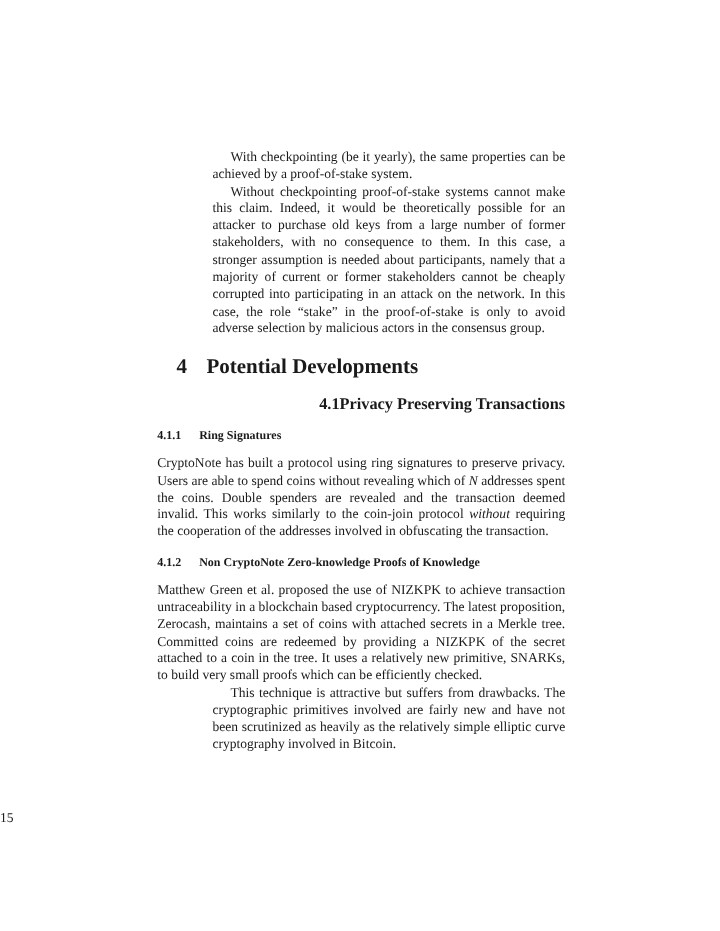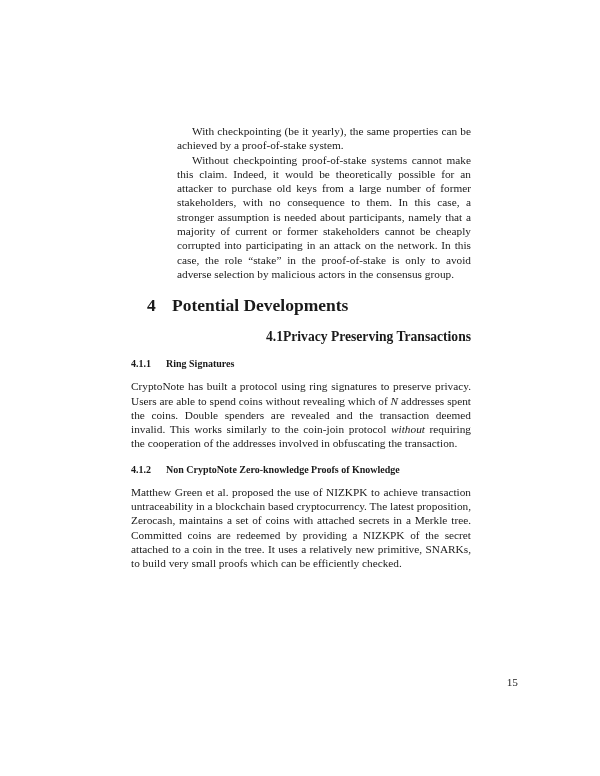--- a/index.html
+++ b/index.html
@@ -29,21 +29,21 @@
     .h3 {
       font-family: "Liberation Serif", "DejaVu Serif", serif;
       font-weight: bold; font-size: 10px; line-height: 14px;
       margin: 12px 0 8px 0;
     }
     .num { display: inline-block; }
     .h1 .num { width: 25px; }
     .h2 .num { width: 30px; }
     .h3 .num { width: 35px; }
     .pagenum {
-      position: absolute; left: 0; width: 518px; top: 676px; text-align: right;
+      position: absolute; left: 0; width: 518px; top: 676px; text-align: left;
       font-family: "Liberation Serif", "DejaVu Serif", serif; font-size: 11.3px; color: #1a1a1a;
     }
     em { font-style: italic; }
   </style>
 </head>
 <body>
 
 <div class="page">
   <p class="p indent">With checkpointing (be it yearly), the same properties can be achieved by a proof-of-stake system.</p>
   <p class="p indent">Without checkpointing proof-of-stake systems cannot make this claim. Indeed, it would be theoretically possible for an attacker to purchase old keys from a large number of former stakeholders, with no consequence to them. In this case, a stronger assumption is needed about participants, namely that a majority of current or former stakeholders cannot be cheaply corrupted into participating in an attack on the network. In this case, the role “stake” in the proof-of-stake is only to avoid adverse selection by malicious actors in the consensus group.</p>
@@ -58,15 +58,16 @@
 
   <div class="h3">
     <span class="num">4.1.1</span><span>Ring Signatures</span>
   </div>
   <p class="p"><span>CryptoNote has built a protocol using ring signatures to preserve privacy. Users are able to spend coins without revealing which of </span><em>N</em><span> addresses spent the coins. Double spenders are revealed and the transaction deemed invalid. This works similarly to the coin-join protocol </span><em>without</em><span> requiring the cooperation of the addresses involved in obfuscating the transaction.</span></p>
 
   <div class="h3">
     <span class="num">4.1.2</span><span>Non CryptoNote Zero-knowledge Proofs of Knowledge</span>
   </div>
   <p class="p">Matthew Green et al. proposed the use of NIZKPK to achieve transaction untraceability in a blockchain based cryptocurrency. The latest proposition, Zerocash, maintains a set of coins with attached secrets in a Merkle tree. Committed coins are redeemed by providing a NIZKPK of the secret attached to a coin in the tree. It uses a relatively new primitive, SNARKs, to build very small proofs which can be efficiently checked.</p>
+  <p class="p indent">This technique is attractive but suffers from drawbacks. The cryptographic primitives involved are fairly new and have not been scrutinized as heavily as the relatively simple elliptic curve cryptography involved in Bitcoin.</p>
 </div>
 
 <div class="pagenum">15</div>
 
 </body></html>

